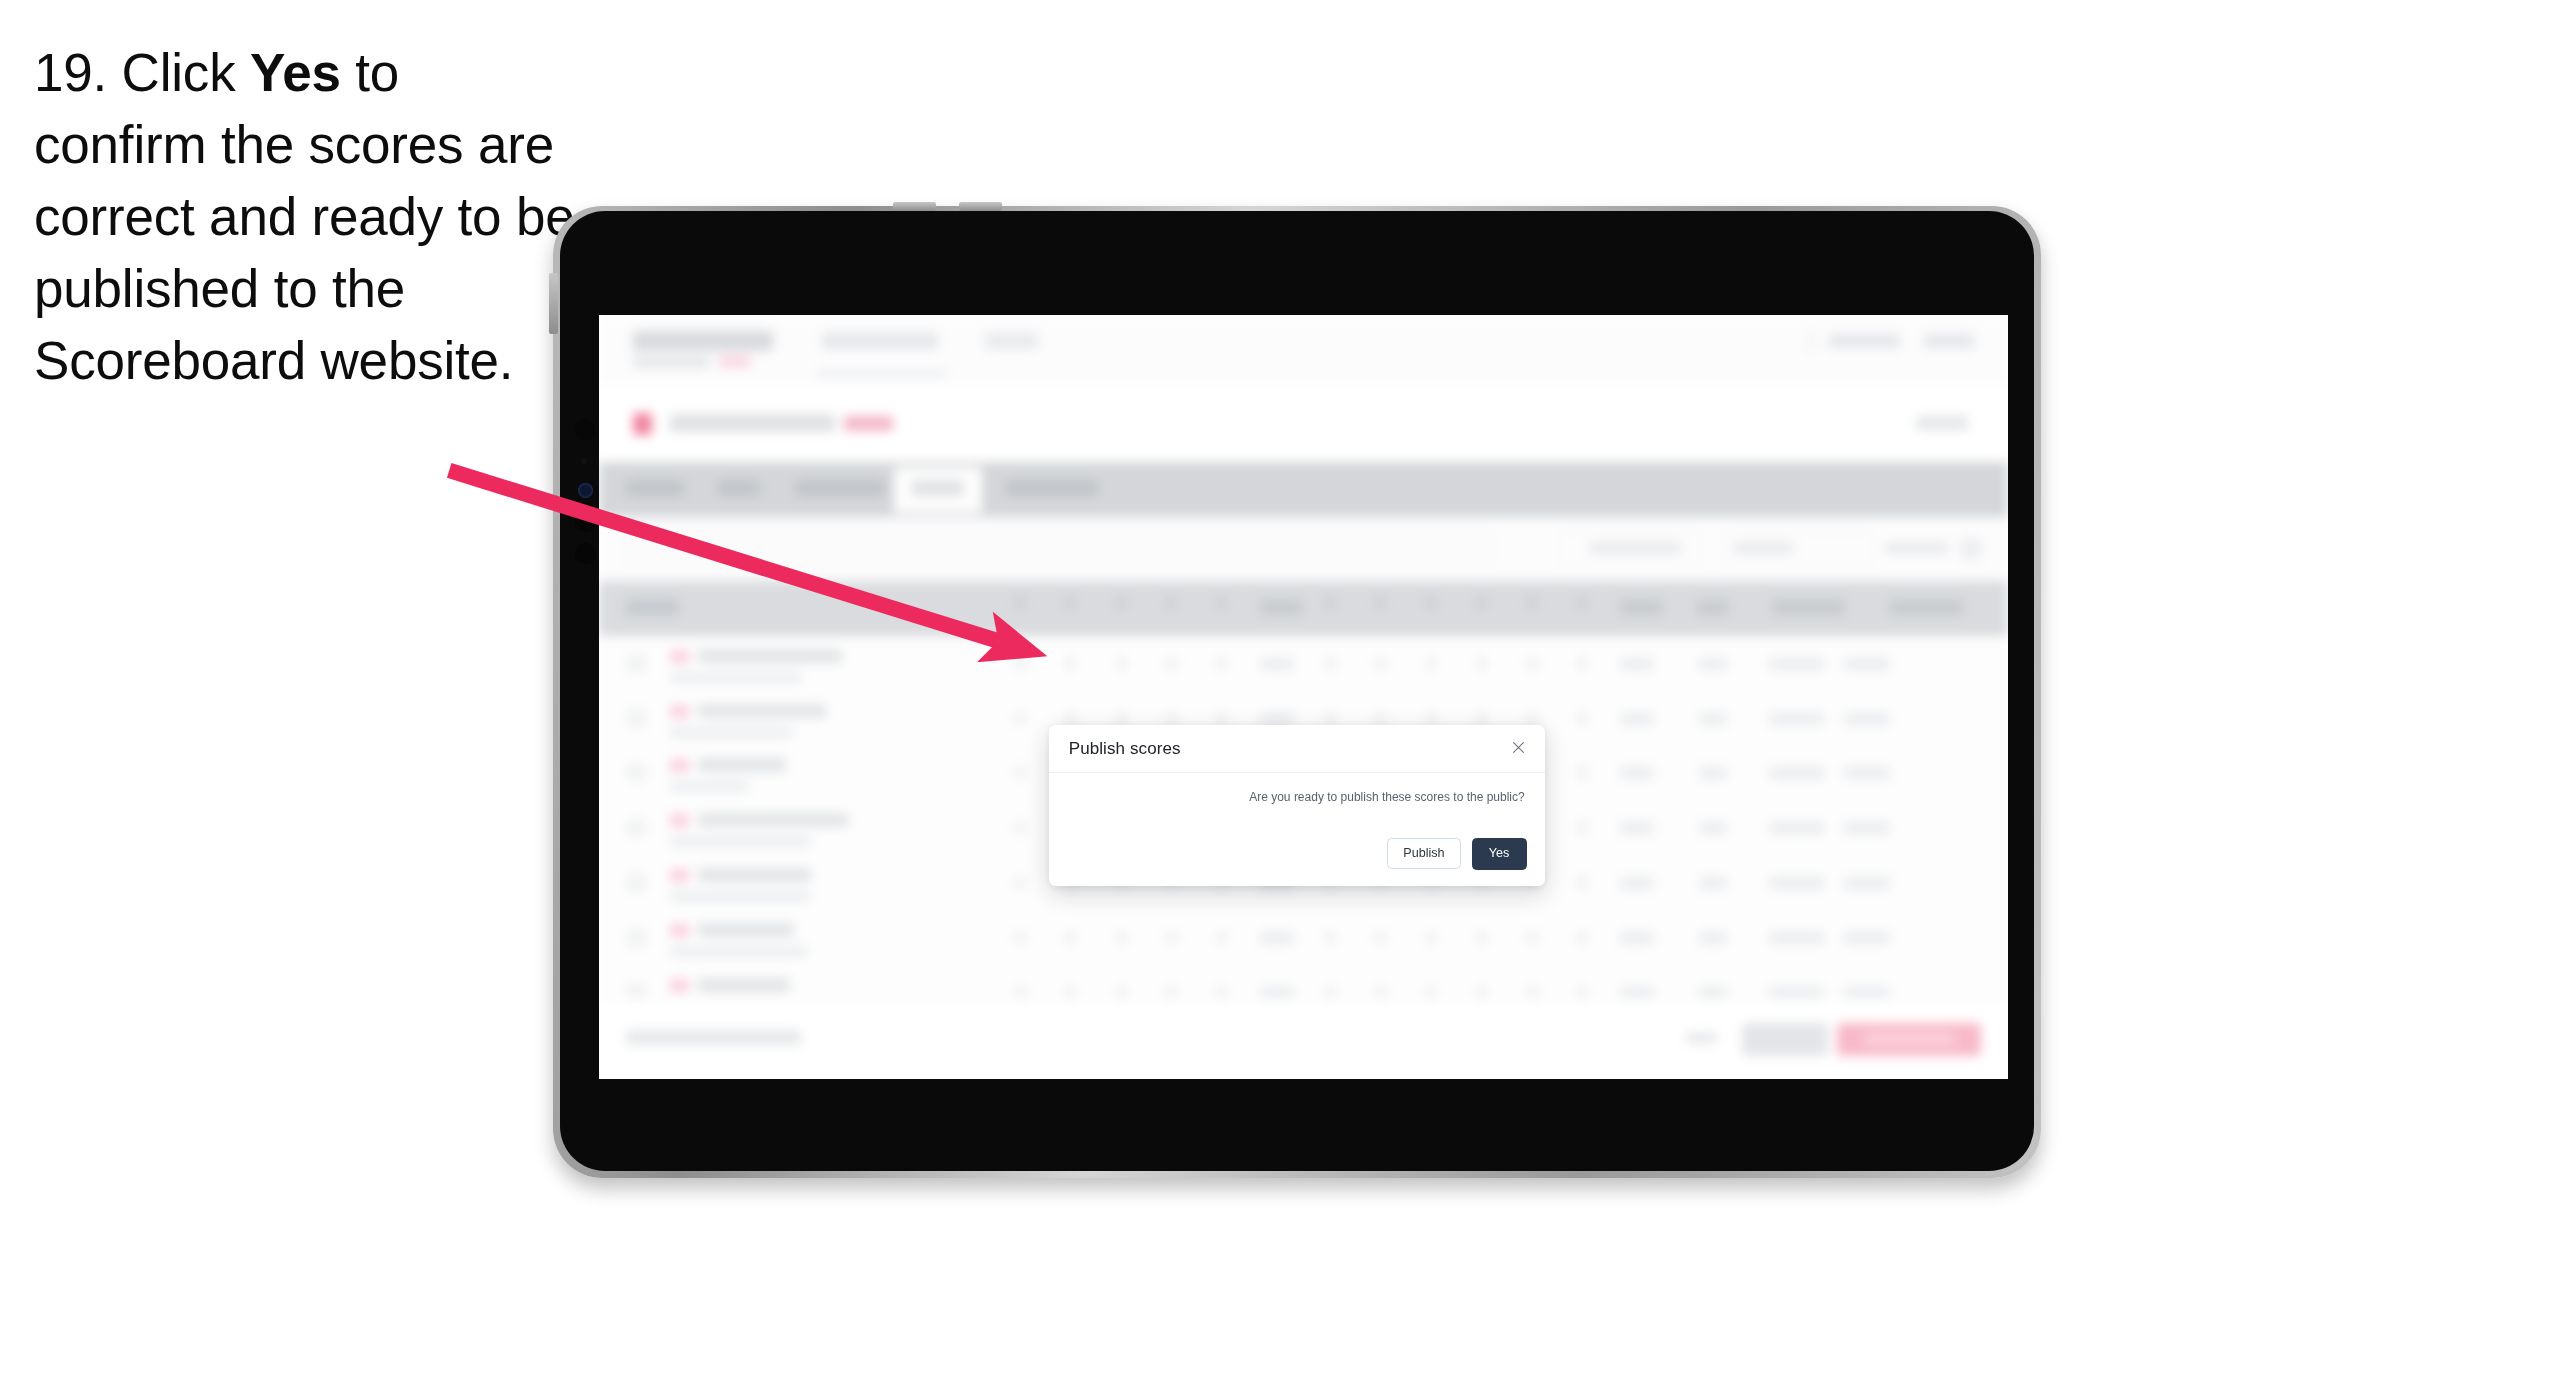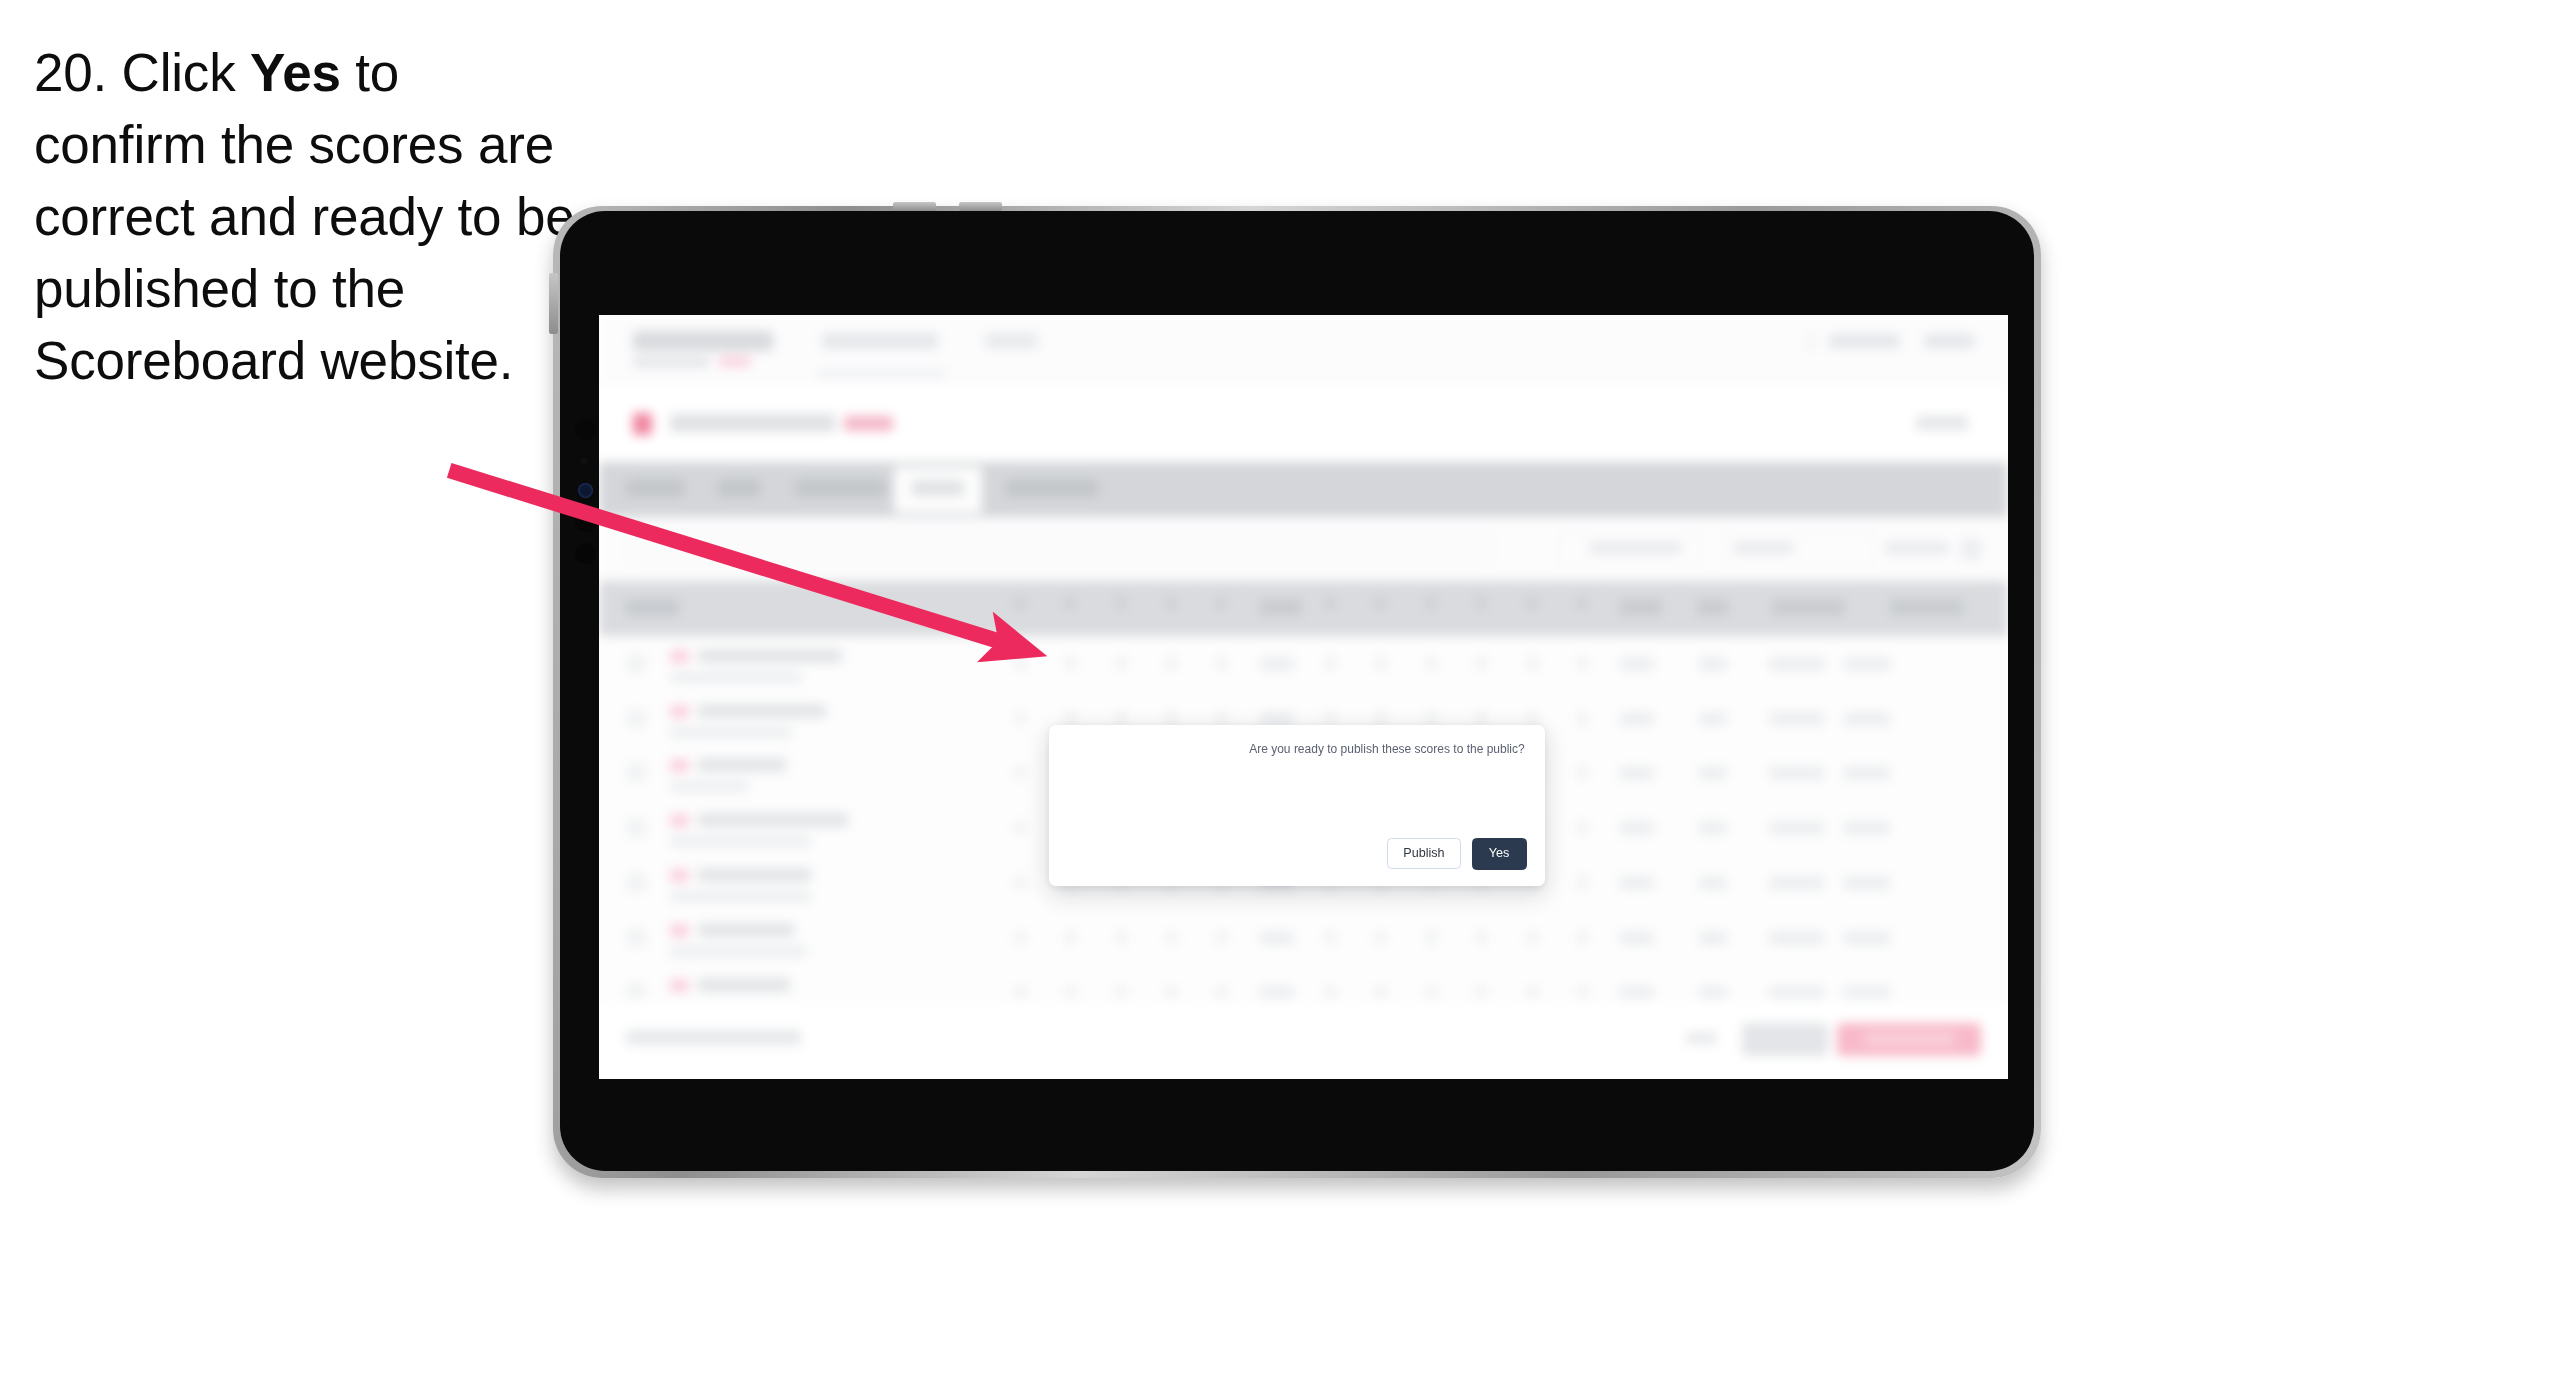--- a/index.html
+++ b/index.html
@@ -374,21 +374,21 @@
     width: 2576px;
     height: 1386px;
     pointer-events: none;
     z-index: 40;
   }
 </style>
 </head>
 <body>
 
 <div id="instruction">
-  <span>20.</span><span> Click </span><span class="bold">Yes</span><span> to confirm the scores are correct and ready to be published to the Scoreboard website.</span>
+  <span>19.</span><span> Click </span><span class="bold">Yes</span><span> to confirm the scores are correct and ready to be published to the Scoreboard website.</span>
 </div>
 
 <div id="tablet-device">
   <div id="tablet-outer-edge"></div>
 
   <div class="edge-btn" id="edge-btn-top-a"></div>
   <div class="edge-btn" id="edge-btn-top-b"></div>
   <div class="edge-btn" id="edge-btn-left"></div>
 
   <div id="tablet-body">
@@ -625,20 +625,28 @@
           <div id="bottom-note"></div>
           <div id="btn-cancel-ghost"></div>
           <div id="btn-save"></div>
           <div id="btn-publish"></div>
           <div id="btn-publish-label"></div>
         </div>
 
       </div>
 
       <div id="modal-dialog">
+        <div id="modal-header">
+          <div id="modal-title">Publish scores</div>
+          <button id="modal-close-btn" aria-label="Close">
+            <svg width="15" height="15" viewBox="0 0 20 20" fill="none">
+              <path d="M3.5 3.5 L16.5 16.5 M16.5 3.5 L3.5 16.5" stroke="#6b7280" stroke-width="1.5" stroke-linecap="round"></path>
+            </svg>
+          </button>
+        </div>
         <div id="modal-body">
           <div id="modal-message">Are you ready to publish these scores to the public?</div>
         </div>
         <div id="modal-footer">
           <button id="modal-cancel-button">Publish</button>
           <button id="modal-yes-button">Yes</button>
         </div>
       </div>
 
     </div>

